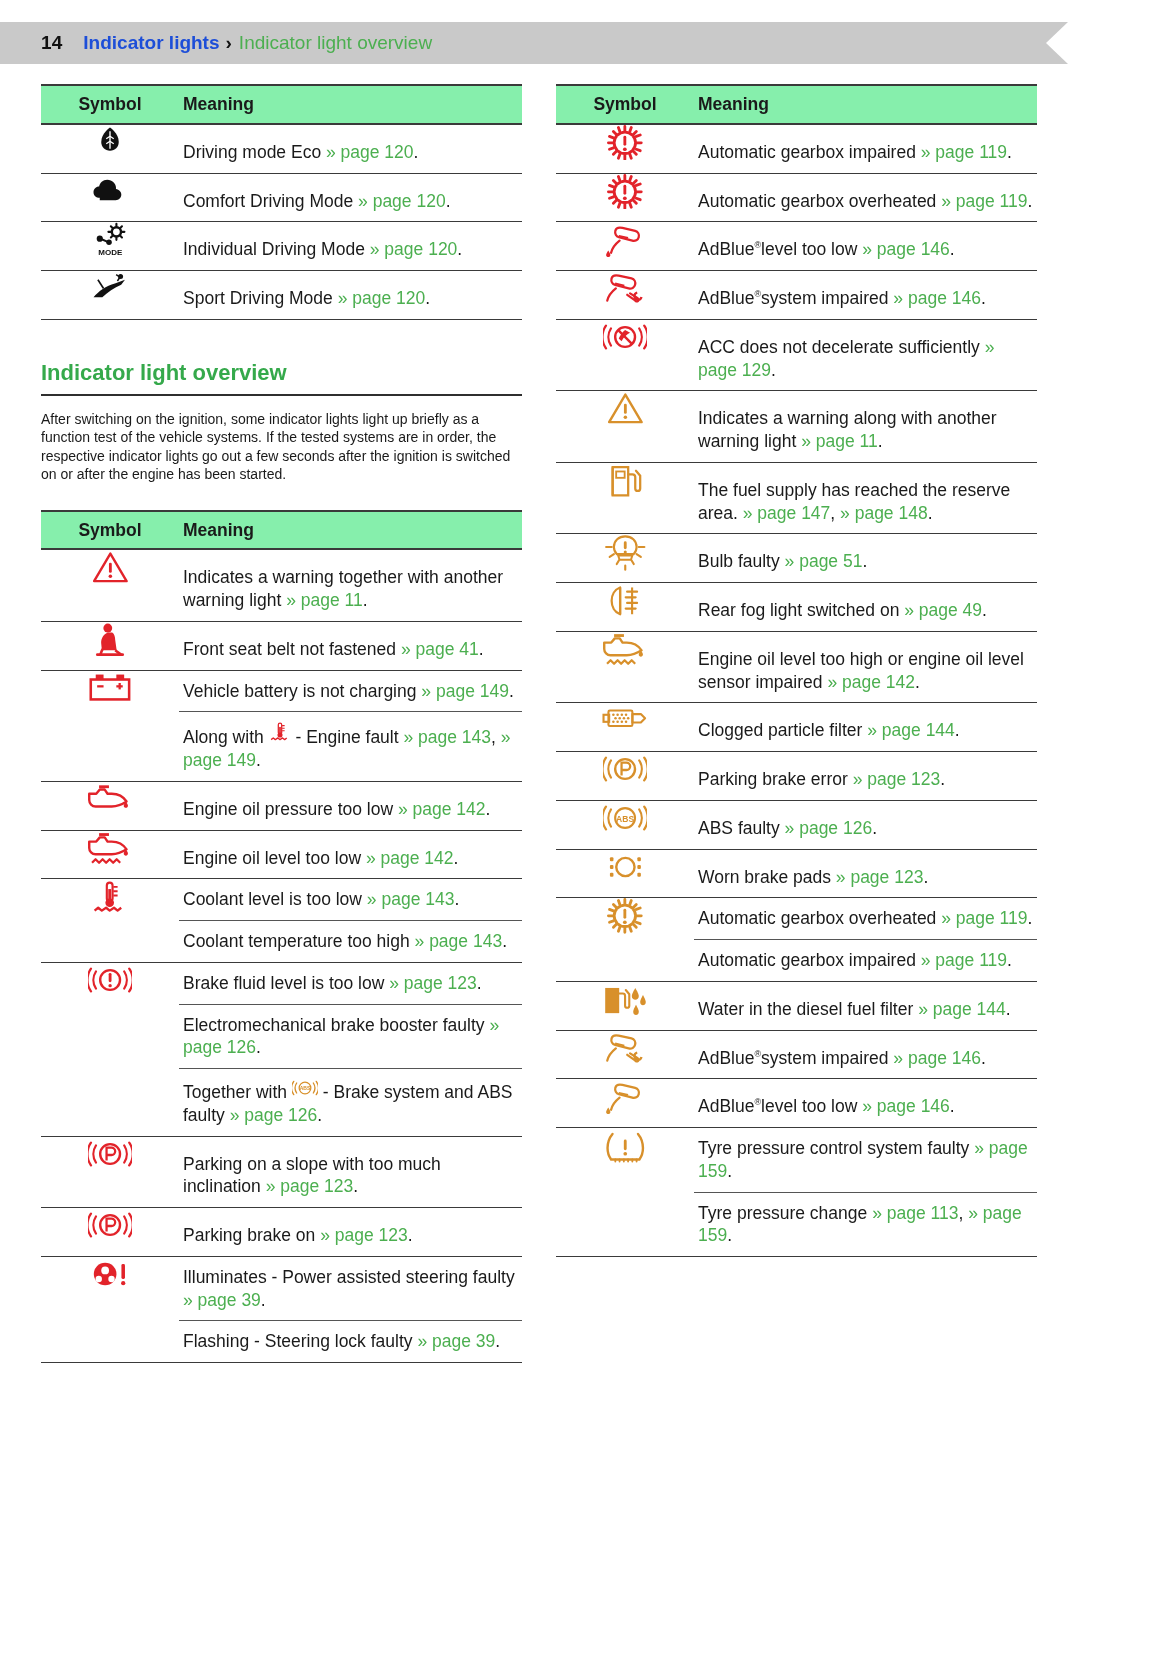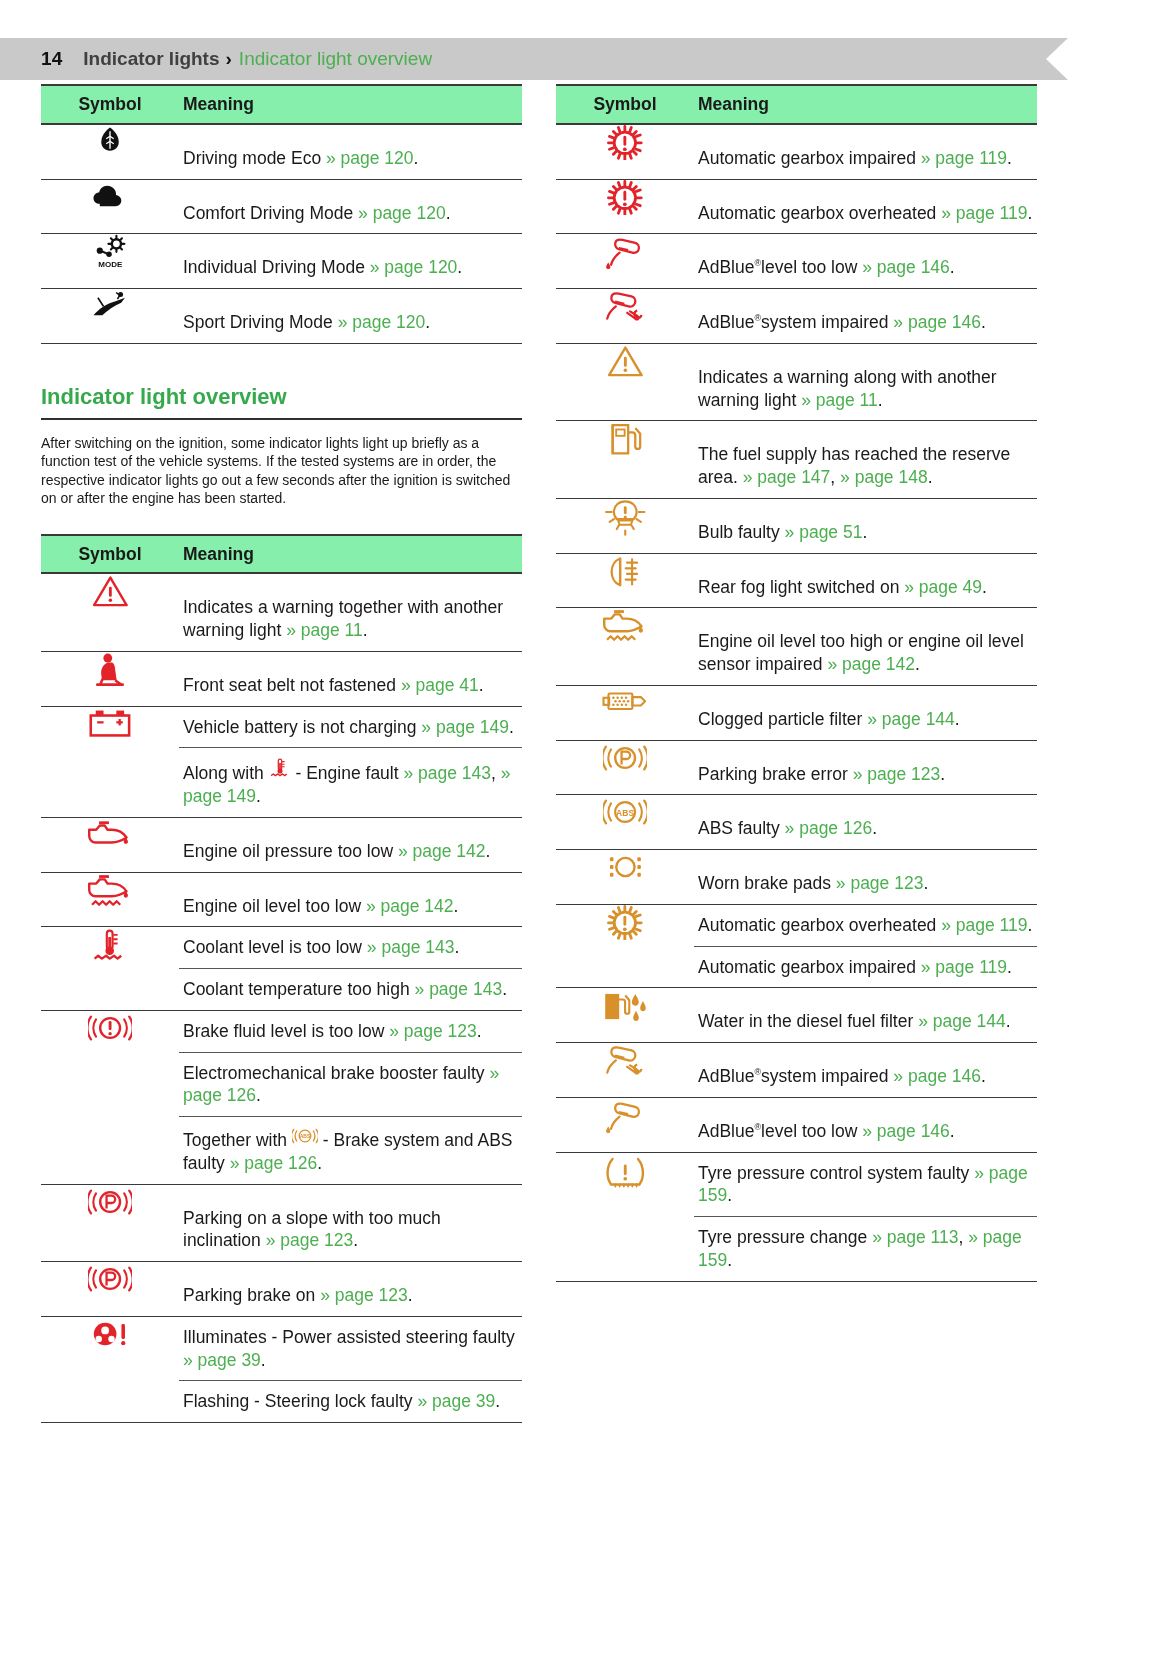--- a/index.html
+++ b/index.html
@@ -12,21 +12,21 @@
     height: 1654px;
     font-family: "Liberation Sans", sans-serif;
     color: #1a1a1a;
     position: relative;
     overflow: hidden;
   }
   
   .header-band {
     position: absolute;
     left: 0;
-    top: 38px;
+    top: 22px;
     width: 1046px;
     height: 42px;
     background: #c9c9c9;
     display: flex;
     align-items: center;
   }
   .header-band::after {
     content: "";
     position: absolute;
     left: 1046px;
@@ -40,21 +40,21 @@
   .hdr-page {
     font-size: 19px;
     font-weight: bold;
     color: #111;
     margin-left: 41px;
     letter-spacing: .1px;
   }
   .hdr-crumb1 {
     font-size: 19px;
     font-weight: bold;
-    color: #404040;
+    color: #1d4ed8;
     margin-left: 21px;
   }
   .hdr-sep {
     font-size: 19px;
     font-weight: bold;
     color: #111;
     margin-left: 6px;
   }
   .hdr-crumb2 {
     font-size: 19px;
@@ -103,21 +103,21 @@
   }
   .row-main > td {
     border-bottom: 1.6px solid #3a3a3a;
   }
   .sym-cell {
     text-align: center;
     padding: 0;
     vertical-align: middle;
   }
   .mean-cell {
-    padding: 22px 4px 9px 4px;
+    padding: 16px 4px 9px 4px;
   }
   
   .sub-tbl {
     width: 100%;
     border-collapse: collapse;
     table-layout: fixed;
   }
   .sub-tbl td {
     padding: 9px 4px 9px 4px;
     font-size: 17.5px;
@@ -455,20 +455,31 @@
         </tr>
         <tr class="row-main">
           <td class="sym-cell"><span class="ico "><svg width="44.2" height="39.099999999999994" viewBox="0 0 62 54">
                 <path d="M22 6l18 4c4 1 6 5 5 9s-5 6-9 5l-19-5c-4-1-6-5-5-9s5-5 10-4z" fill="none" stroke="#e2232a" stroke-width="3.2"></path>
                 <path d="M17 17l13 3" stroke="#e2232a" stroke-width="2.4"></path>
                 <path d="M18 24c-5 4-10 9-12 17" fill="none" stroke="#e2232a" stroke-width="3.2" stroke-linecap="round"></path>
                 <path d="M34 33l10 7c2 1.5 3 3 4.5 2s1-3 0-4.5L38 31" fill="none" stroke="#e2232a" stroke-width="3.2" stroke-linecap="round"></path>
                 <path d="M48 30a5 5 0 106 6" fill="none" stroke="#e2232a" stroke-width="3.2"></path>
               </svg></span></td>
           <td class="mean-cell"><span>AdBlue</span><span class="sup">®</span><span>system impaired </span><span class="ref">» page 146</span><span>.</span></td>
+        </tr>
+        <tr class="row-main">
+          <td class="sym-cell"><span class="ico "><svg width="44.2" height="34" viewBox="0 0 62 48">
+                <circle cx="31" cy="24" r="14" fill="none" stroke="#e2232a" stroke-width="3.4"></circle>
+                <path d="M21 14L41 34" stroke="#e2232a" stroke-width="3.4"></path>
+                <path d="M26 30c3-6 8-10 12-12l-7-4c-4 3-7 8-9 12z" fill="#e2232a"></path>
+                <g fill="none" stroke="#e2232a" stroke-width="3.2" stroke-linecap="round">
+                  <path d="M11 12a22 22 0 000 24M4 8a28 28 0 000 32M51 12a22 22 0 010 24M58 8a28 28 0 010 32"></path>
+                </g>
+              </svg></span></td>
+          <td class="mean-cell"><span>ACC does not decelerate sufficiently </span><span class="ref">» page 129</span><span>.</span></td>
         </tr>
         <tr class="row-main">
           <td class="sym-cell"><span class="ico "><svg width="36.72" height="34" viewBox="0 0 52 46">
                 <path d="M26 4L49 43H3z" fill="none" stroke="#d8902b" stroke-width="3.4" stroke-linejoin="round"></path>
                 <rect x="24" y="17" width="4" height="14" rx="1.8" fill="#d8902b"></rect>
                 <circle cx="26" cy="36" r="2.5" fill="#d8902b"></circle>
               </svg></span></td>
           <td class="mean-cell"><span>Indicates a warning along with another warning light </span><span class="ref">» page 11</span><span>.</span></td>
         </tr>
         <tr class="row-main">

